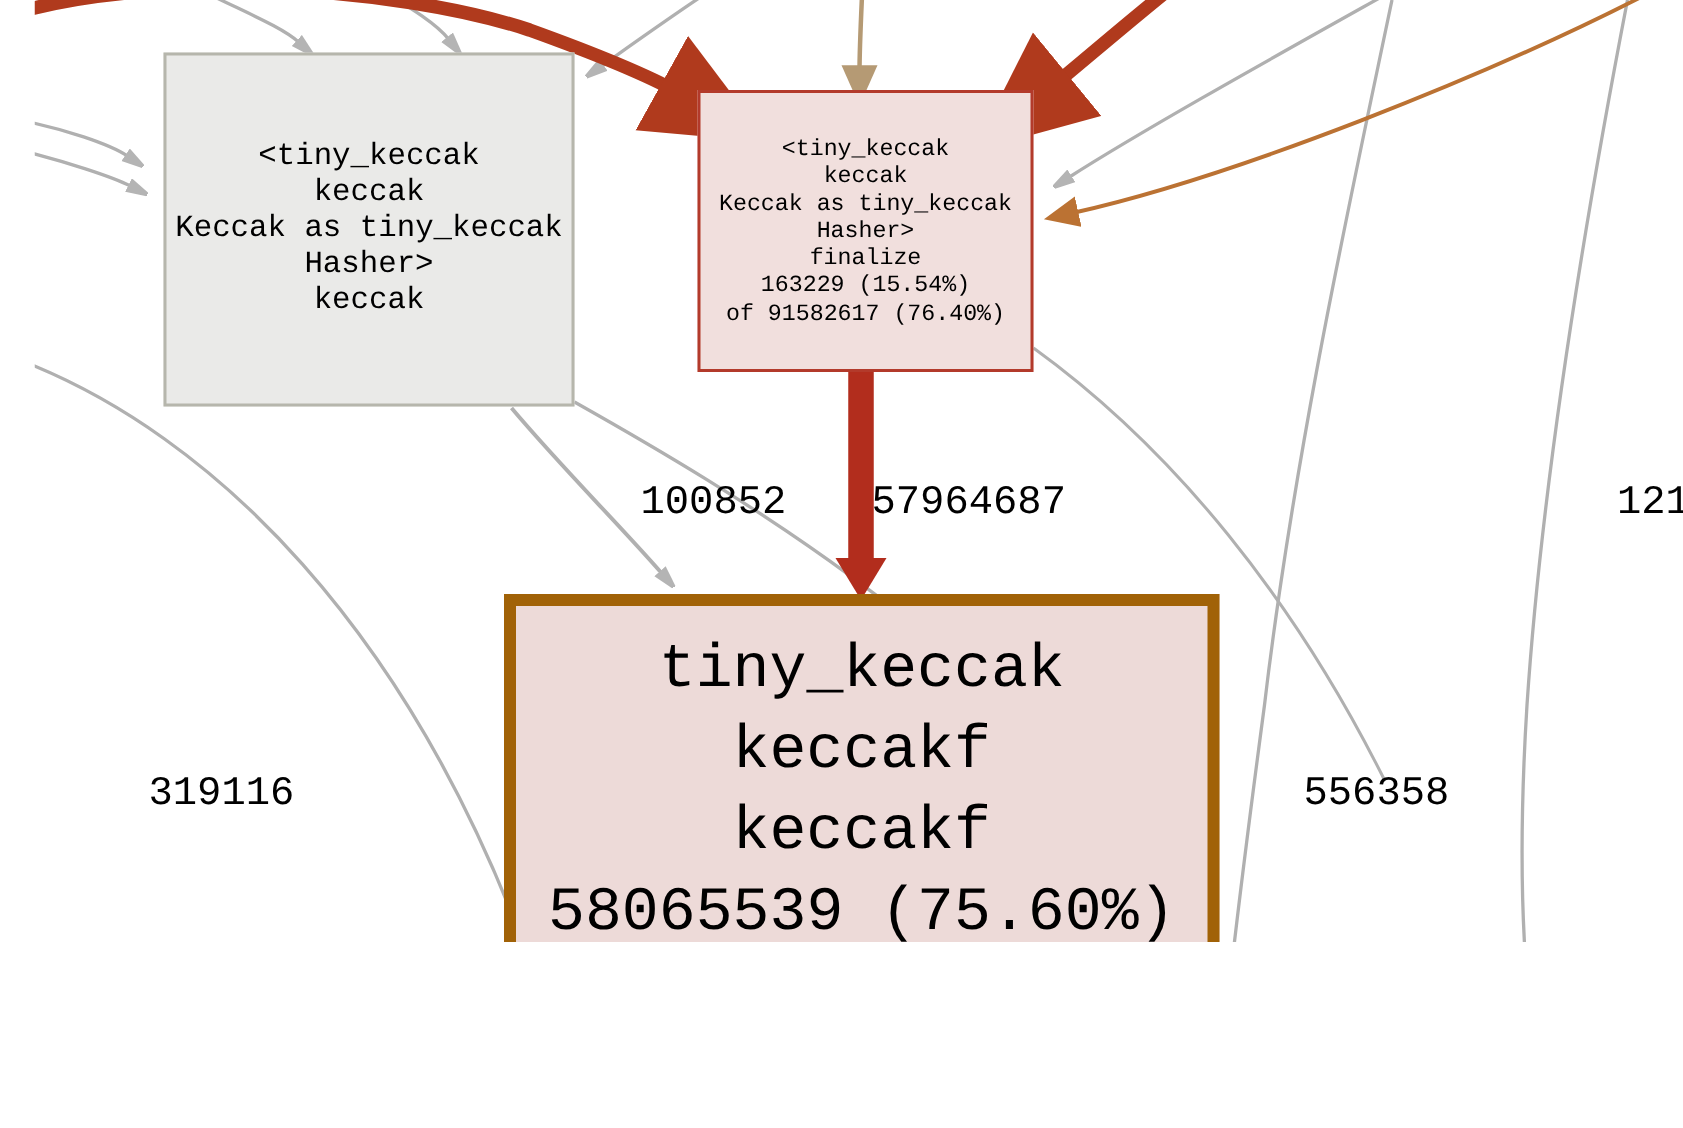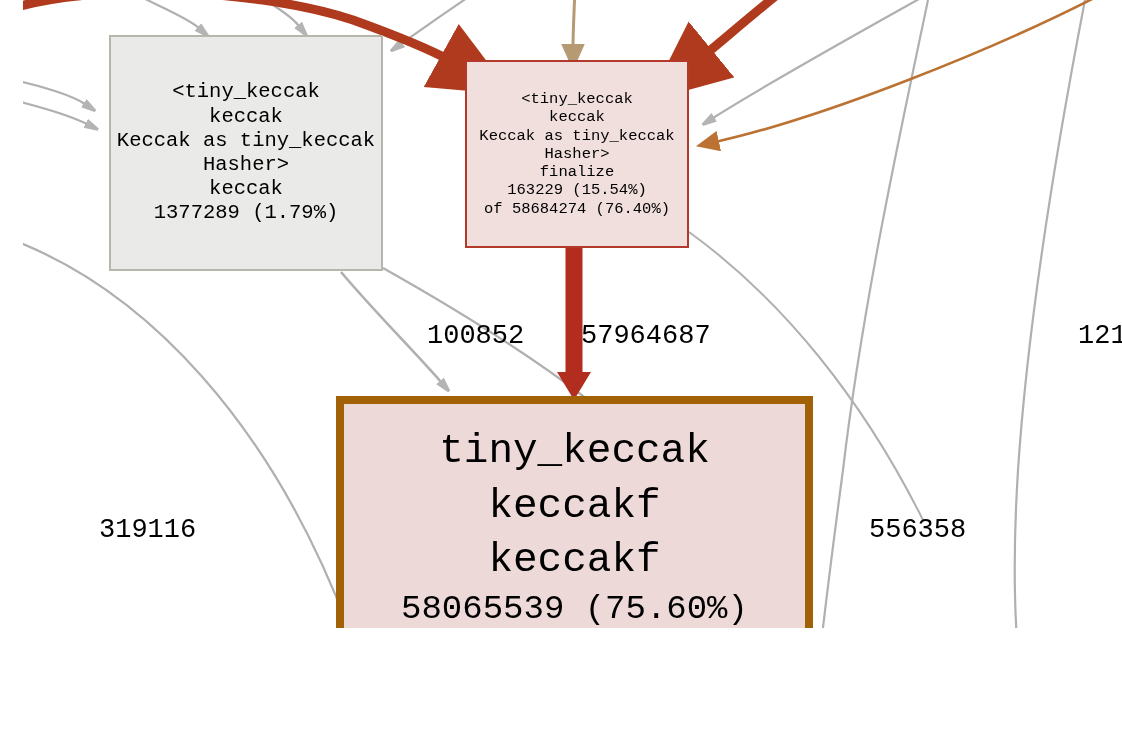--- a/index.html
+++ b/index.html
@@ -66,21 +66,21 @@
     left: 313px;
     top: 396px;
     width: 477px;
     height: 264px;
     background: #eddad8;
     border: 8px solid #a16207;
     font-size: 41px;
     line-height: 1.32;
   }
   .node-keccakf .big-last {
-    font-size: 34px;
+    font-size: 41px;
   }
 
   .node .ln { display: block; }
 
   
   .edge-label {
     position: absolute;
     color: #000000;
     font-size: 27px;
     white-space: nowrap;
@@ -163,31 +163,30 @@
       <path d="M 88,682 C 140,712 185,740 212,752" stroke="#bcbcc4" stroke-width="3" stroke-linecap="round" stroke-dasharray="0.1 14"></path>
     </g>
   </svg>
 
   <div class="node node-update">
     <span class="ln">&lt;tiny_keccak</span>
     <span class="ln">keccak</span>
     <span class="ln">Keccak as tiny_keccak</span>
     <span class="ln">Hasher&gt;</span>
     <span class="ln">keccak</span>
-    <span class="ln">1377289 (1.79%)</span>
   </div>
 
   <div class="node node-finalize">
     <span class="ln">&lt;tiny_keccak</span>
     <span class="ln">keccak</span>
     <span class="ln">Keccak as tiny_keccak</span>
     <span class="ln">Hasher&gt;</span>
     <span class="ln">finalize</span>
     <span class="ln">163229 (15.54%)</span>
-    <span class="ln">of 58684274 (76.40%)</span>
+    <span class="ln">of 91582617 (76.40%)</span>
   </div>
 
   <div class="node node-keccakf">
     <span class="ln">tiny_keccak</span>
     <span class="ln">keccakf</span>
     <span class="ln">keccakf</span>
     <span class="ln big-last">58065539 (75.60%)</span>
   </div>
 
   <div class="edge-label lbl-100852">100852</div>

